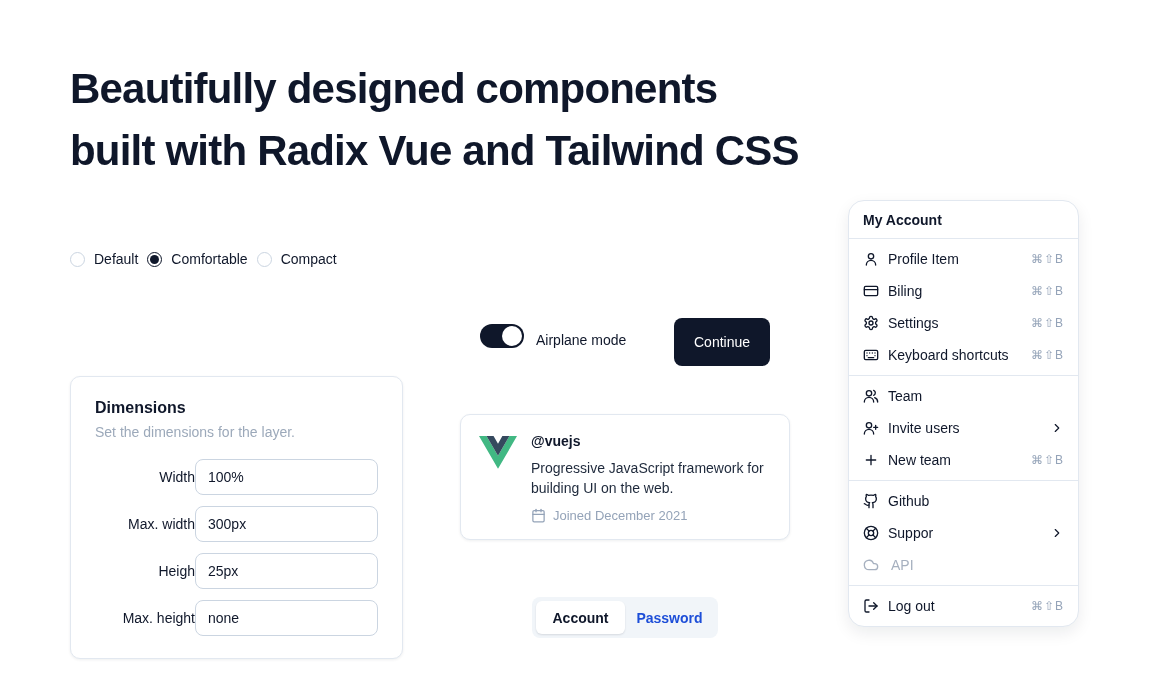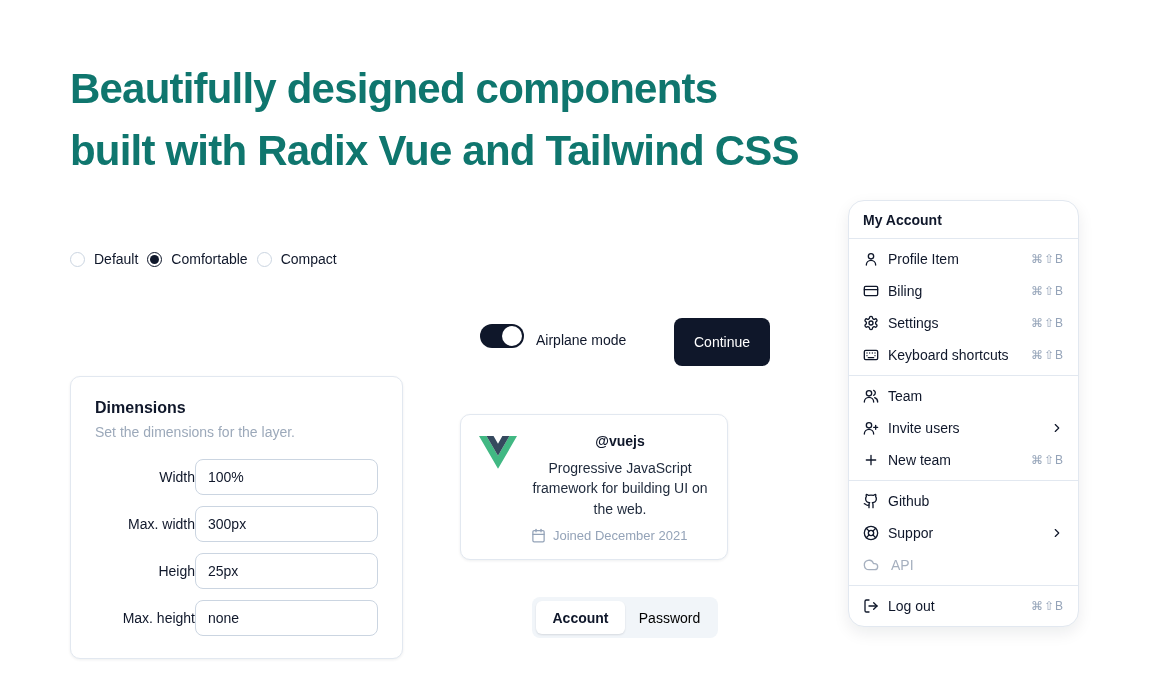--- a/index.html
+++ b/index.html
@@ -9,21 +9,21 @@
     background:#ffffff;
     font-family:"Liberation Sans", sans-serif;
     color:#0f172a;
     overflow:hidden;
   }
   svg { display:block; }
 
   .page-title {
     position:absolute; left:70px; top:58px;
     font-size:42px; line-height:62px; font-weight:800;
-    letter-spacing:-0.8px; color:#0f766e;
+    letter-spacing:-0.8px; color:#0f172a;
   }
 
   
   .radio-group { position:absolute; left:70px; top:251px; display:flex; flex-direction:row; gap:9px; }
   .radio-item { display:flex; align-items:center; gap:9px; font-size:14px; cursor:pointer; }
   .radio-circle { width:15px; height:15px; border-radius:50%; border:1px solid #cbd5e1; background:#fff;
     display:flex; align-items:center; justify-content:center; flex-shrink:0; }
   .radio-item.selected .radio-circle { border-color:#0f172a; }
   .radio-dot { width:9px; height:9px; border-radius:50%; background:#0f172a; }
 
@@ -44,33 +44,33 @@
   .switch { width:44px; height:24px; border-radius:999px; background:#0f172a; position:relative; cursor:pointer; flex-shrink:0; }
   .switch-knob { position:absolute; top:2px; right:2px; width:20px; height:20px; border-radius:50%; background:#fff; }
   .airplane-label { font-size:14px; font-weight:500; }
 
   
   .continue-btn { position:absolute; left:674px; top:318px; height:48px; padding:0 20px;
     background:#0f172a; color:#fff; border:none; border-radius:8px;
     font-size:14px; font-weight:500; font-family:inherit; cursor:pointer; }
 
   
-  .profile-card { position:absolute; left:460px; top:414px; width:268px; padding:18px 18px 16px; display:flex; gap:14px;text-align:center; }
+  .profile-card { position:absolute; left:460px; top:414px; width:330px; padding:18px 18px 16px; display:flex; gap:14px; }
   .vue-logo { width:38px; height:33px; flex-shrink:0; margin-top:3px; }
   .pc-body { flex:1; min-width:0; }
   .pc-handle { font-size:14px; font-weight:700; margin-bottom:9px; }
   .pc-desc { font-size:14px; color:#1e293b; line-height:1.45; }
   .pc-joined { margin-top:9px; display:flex; align-items:center; gap:7px; color:#94a3b8; font-size:13px; }
   .pc-joined .cal-icon { color:#94a3b8; display:flex; }
 
   
   .tabs { position:absolute; left:532px; top:597px; width:186px; height:41px; background:#f1f5f9;
     border-radius:8px; padding:4px; display:flex; }
   .tab { flex:1; display:flex; align-items:center; justify-content:center; font-size:14px;
-    color:#000000; font-weight:400; border-radius:6px; cursor:pointer; }
+    color:#1d4ed8; font-weight:700; border-radius:6px; cursor:pointer; }
   .tab.active { background:#fff; color:#0f172a; font-weight:700; box-shadow:0 1px 2px rgba(15,23,42,.12); }
 
   
   .menu { position:absolute; left:848px; top:200px; width:231px; background:#fff;
     border:1px solid #e2e8f0; border-radius:16px; box-shadow:0 6px 16px rgba(15,23,42,.08); }
   .menu-title { padding:11px 14px 10px; font-size:14px; font-weight:700; }
   .menu-sep { height:1px; background:#e2e8f0; }
   .menu-group { padding:4px; }
   .menu-item { display:flex; align-items:center; gap:9px; padding:8px 10px; border-radius:6px;
     font-size:14px; cursor:pointer; }

